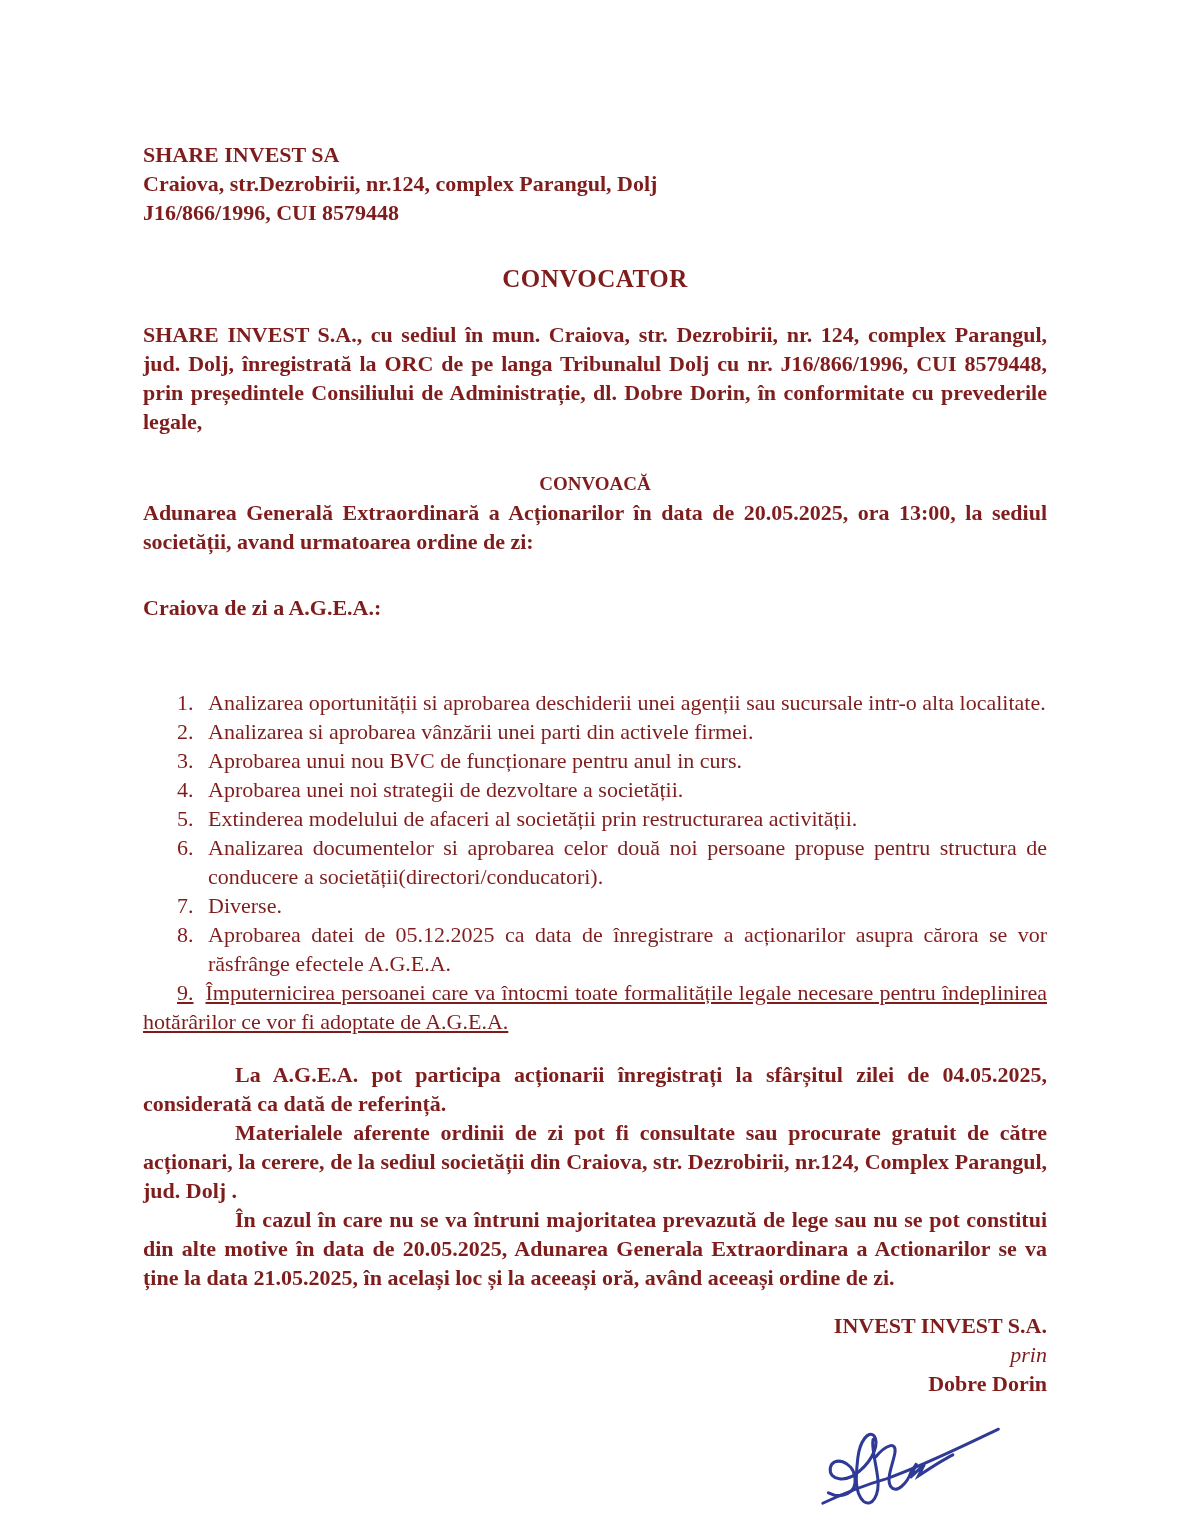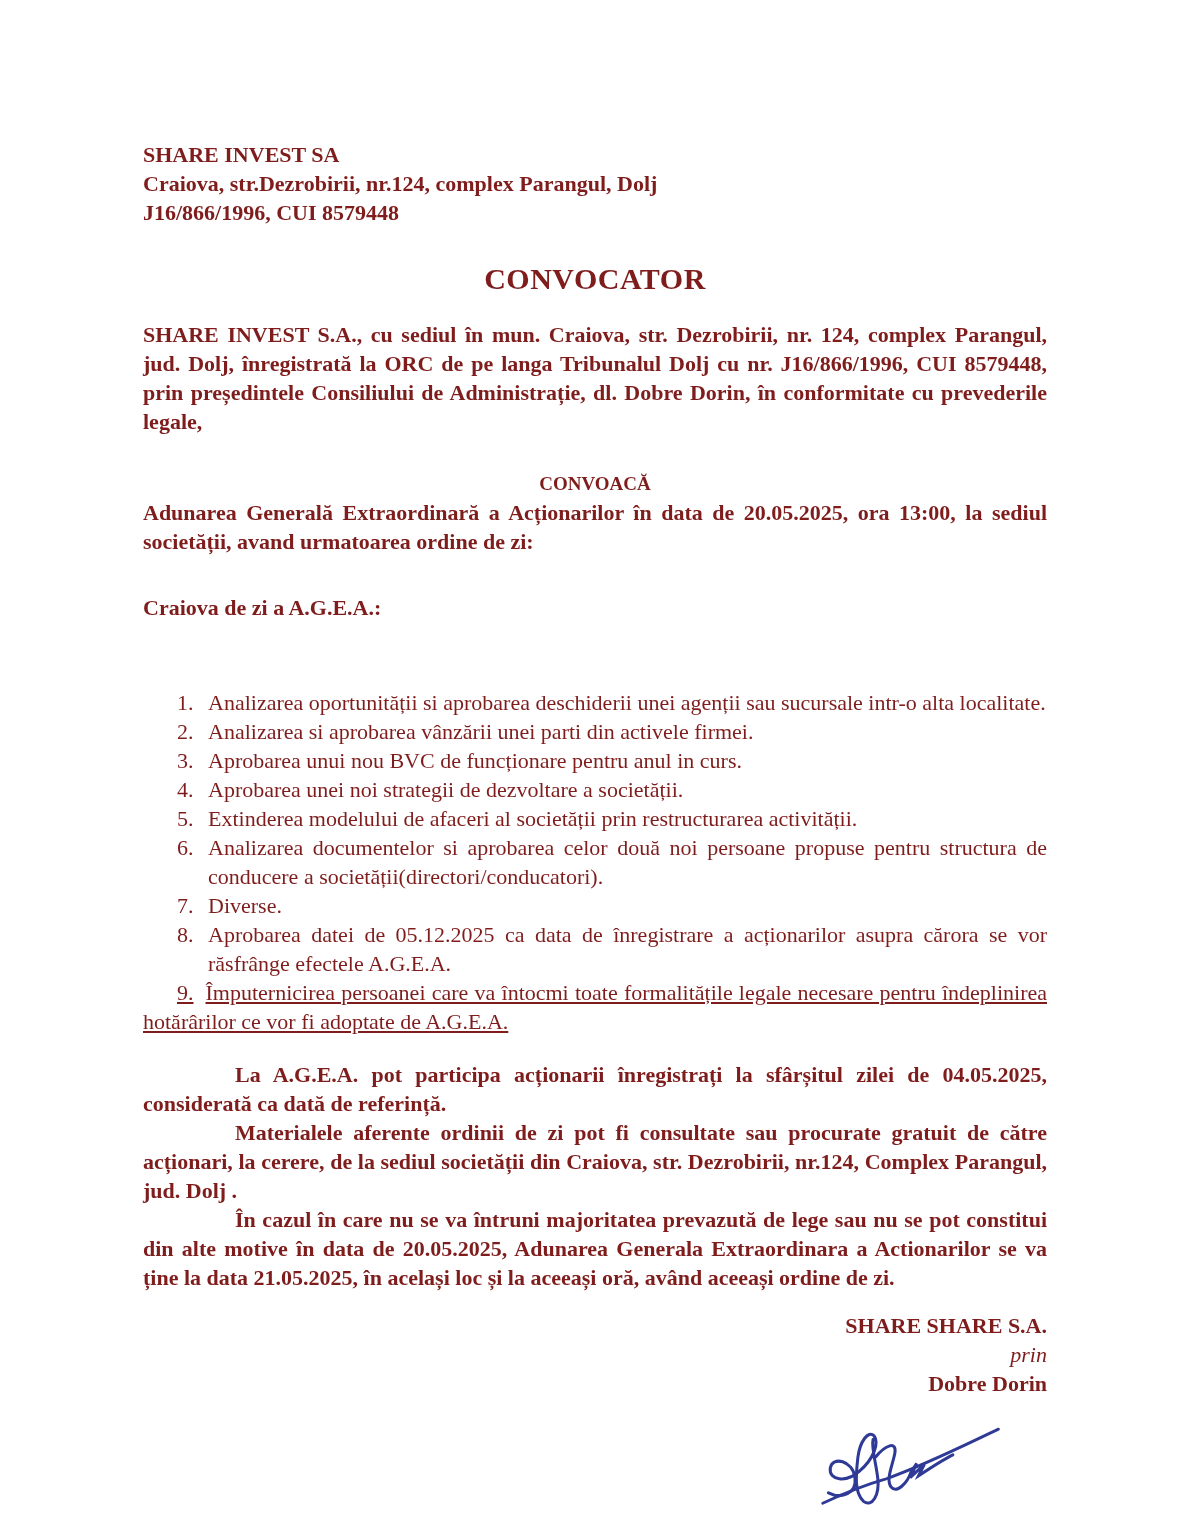--- a/index.html
+++ b/index.html
@@ -15,21 +15,21 @@
     line-height: 29px;
     box-sizing: border-box;
     padding: 140px 140px 0 143px;
     overflow: hidden;
   }
   .header-line { font-weight: bold; }
   .doc-title {
     margin-top: 37px;
     text-align: center;
     font-weight: bold;
-    font-size: 30px;
+    font-size: 25px;
     letter-spacing: 0.5px;
   }
   .intro-para {
     margin-top: 27px;
     font-weight: bold;
     text-align: justify;
   }
   .convoaca-heading {
     margin-top: 33px;
     text-align: center;
@@ -141,21 +141,21 @@
     </div>
   </div>
 
   <div class="closing">
     <p class="closing-para">La A.G.E.A. pot participa acționarii înregistrați la sfârșitul zilei de 04.05.2025, considerată ca dată de referință.</p>
     <p class="closing-para">Materialele aferente ordinii de zi pot fi consultate sau procurate gratuit de către acționari, la cerere, de la sediul societății din Craiova, str. Dezrobirii, nr.124, Complex Parangul, jud. Dolj .</p>
     <p class="closing-para">În cazul în care nu se va întruni majoritatea prevazută de lege sau nu se pot constitui din alte motive în data de 20.05.2025, Adunarea Generala Extraordinara a Actionarilor se va  ține la data 21.05.2025, în același loc și la aceeași oră, având aceeași ordine de zi.</p>
   </div>
 
   <div class="sig-block">
-    <div class="sig-company">SHARE SHARE S.A.</div>
+    <div class="sig-company">INVEST INVEST S.A.</div>
     <div class="sig-by">prin</div>
     <div class="sig-name">Dobre Dorin</div>
   </div>
 
   <div class="sig-image-wrap">
     <svg width="190" height="112" viewBox="0 0 200 115" fill="none">
       <path d="M12 92 C 26 99 42 93 40 76 C 38 58 16 53 14 66 C 12 79 31 82 45 69 C 59 57 66 40 60 32 C 54 26 45 38 43 55 C 41 73 39 92 49 101 C 58 108 66 94 64 77 C 62 60 57 44 59 36" stroke-width="3.2" stroke-linecap="round" fill="none" stroke="#2e3a96"></path>
       <path d="M62 54 C 72 42 84 37 82 50 C 80 62 72 78 78 86 C 84 93 95 82 99 70 L 105 61 L 98 76 L 113 62 L 107 74 C 119 66 131 58 143 52" stroke-width="3.2" stroke-linecap="round" fill="none" stroke="#2e3a96"></path>
       <path d="M6 103 C 30 92 50 84 71 78 C 111 64 151 44 191 25" stroke-width="3" stroke-linecap="round" fill="none" stroke="#2e3a96"></path>
     </svg>

